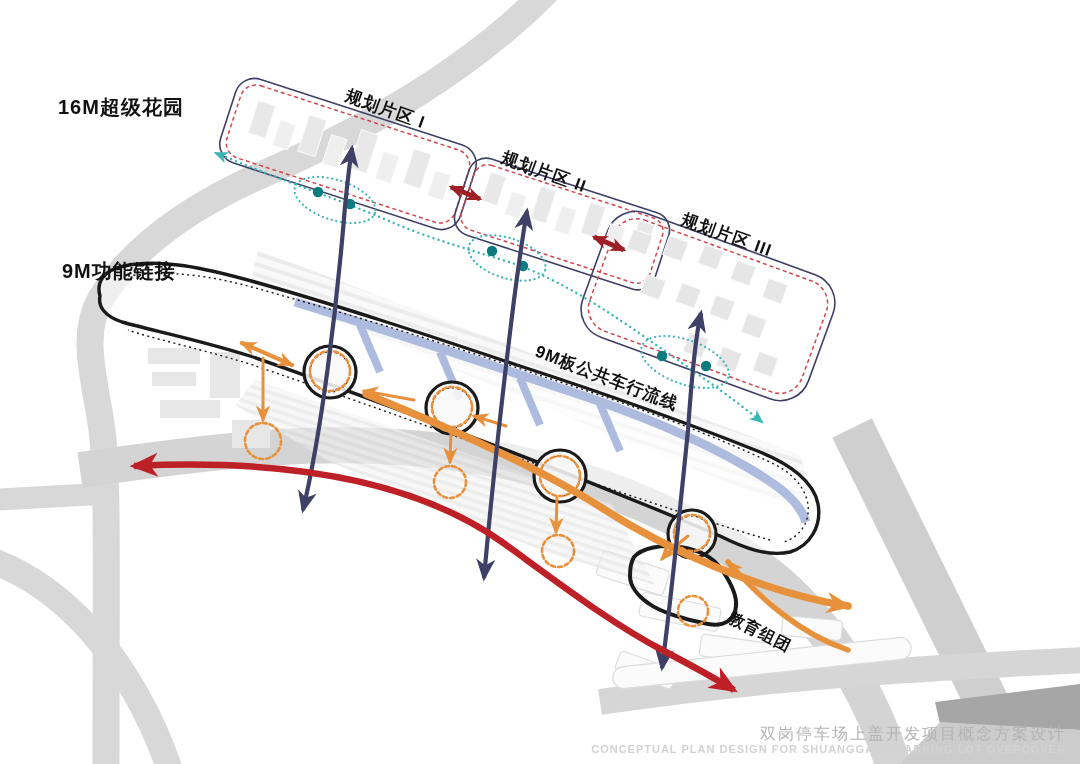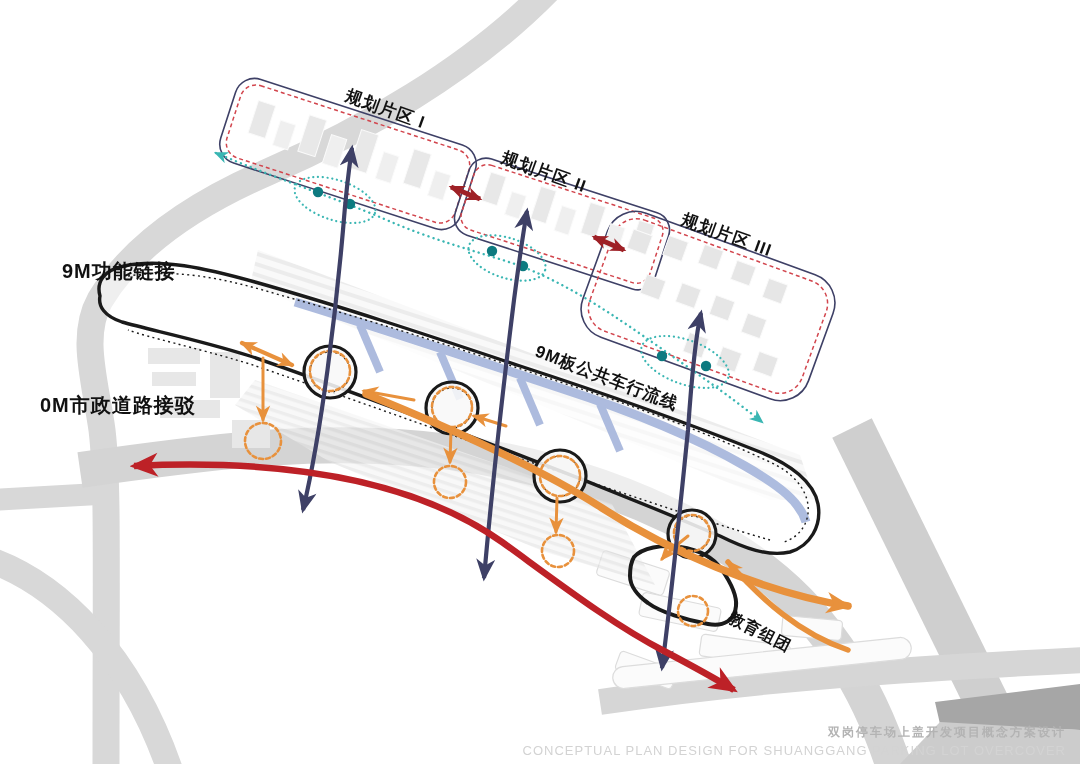--- a/index.html
+++ b/index.html
@@ -2,23 +2,23 @@
 <html style="--navy: #3e4066; --teal: #3ab6b3; --tealdot: #0d7a80; --reddash: #d2454d; --redarrow: #bd2127; --darkred: #9e2026; --orange: #e8913c; --deckblue: #a9b8dd; --outline: #1a1a1a; --road: #d8d8d8; --building: #e9e9e9;"><head>
 <meta charset="utf-8">
 <style>
   html,body{margin:0;padding:0;background:#fff;}
   .canvas{position:relative;width:1080px;height:764px;background:#ffffff;overflow:hidden;
           font-family:"Liberation Sans","DejaVu Sans",sans-serif;}
   svg{position:absolute;left:0;top:0;}
   .lbl{position:absolute;color:#111;font-weight:700;white-space:nowrap;letter-spacing:1px;}
   .lbl-big{font-size:20px;}
   .lbl-rot{font-size:17px;transform-origin:left top;}
-  .footer-cn{position:absolute;right:14px;top:724px;font-size:12px;font-weight:700;
+  .footer-cn{position:absolute;right:14px;top:724px;font-size:16px;font-weight:400;
              color:#b3b3b3;letter-spacing:2px;white-space:nowrap;}
-  .footer-en{position:absolute;right:14px;top:743px;font-size:13px;font-weight:400;
+  .footer-en{position:absolute;right:14px;top:743px;font-size:11px;font-weight:700;
              color:#d3d3d3;letter-spacing:1px;white-space:nowrap;}
   
   .st-navy{stroke:var(--navy);}      .f-navy{fill:var(--navy);}
   .st-teal{stroke:var(--teal);}      .f-teal{fill:var(--teal);}
   .f-tealdot{fill:var(--tealdot);}
   .st-reddash{stroke:var(--reddash);}
   .st-redarrow{stroke:var(--redarrow);} .f-redarrow{fill:var(--redarrow);}
   .st-darkred{stroke:var(--darkred);}   .f-darkred{fill:var(--darkred);}
   .st-orange{stroke:var(--orange);}     .f-orange{fill:var(--orange);}
   .st-deckblue{stroke:var(--deckblue);}
@@ -216,22 +216,22 @@
 
   <g fill="none" class="st-navy" stroke-width="4.2">
     <path d="M 303,510 C 322,430 336,310 343,230 C 346,192 349,168 352,148" marker-start="url(#ah-navy)" marker-end="url(#ah-navy)"></path>
     <path d="M 484,578 C 491,500 504,380 514,300 C 519,262 523,234 527,211" marker-start="url(#ah-navy)" marker-end="url(#ah-navy)"></path>
     <path d="M 662,668 C 671,600 681,500 688,430 C 692,372 696,334 701,313" marker-start="url(#ah-navy)" marker-end="url(#ah-navy)"></path>
   </g>
 
   <path d="M 134,466 C 300,458 420,484 502,542 C 560,584 612,624 664,651 C 700,670 716,679 734,690" fill="none" class="st-redarrow" stroke-width="6.5" marker-start="url(#ah-redbig)" marker-end="url(#ah-redbig)"></path>
 </svg>
 
+<div class="lbl lbl-big" style="left:58px;top:94px">16M超级花园</div>
 <div class="lbl lbl-big" style="left:62px;top:258px">9M功能链接</div>
-<div class="lbl lbl-big" style="left:40px;top:392px">0M市政道路接驳</div>
 
 <div class="lbl lbl-rot" style="left:350px;top:84px;transform:rotate(20deg)">规划片区 I</div>
 <div class="lbl lbl-rot" style="left:506px;top:146px;transform:rotate(20deg)">规划片区 II</div>
 <div class="lbl lbl-rot" style="left:686px;top:208px;transform:rotate(20deg)">规划片区 III</div>
 
 <div class="lbl lbl-rot" style="left:540px;top:340px;transform:rotate(21deg)">9M板公共车行流线</div>
 <div class="lbl lbl-rot" style="left:734px;top:608px;transform:rotate(27deg);font-size:16px">教育组团</div>
 
 <div class="footer-cn">双岗停车场上盖开发项目概念方案设计</div>
 <div class="footer-en">CONCEPTUAL PLAN DESIGN FOR SHUANGGANG PARKING LOT OVERCOVER</div>

